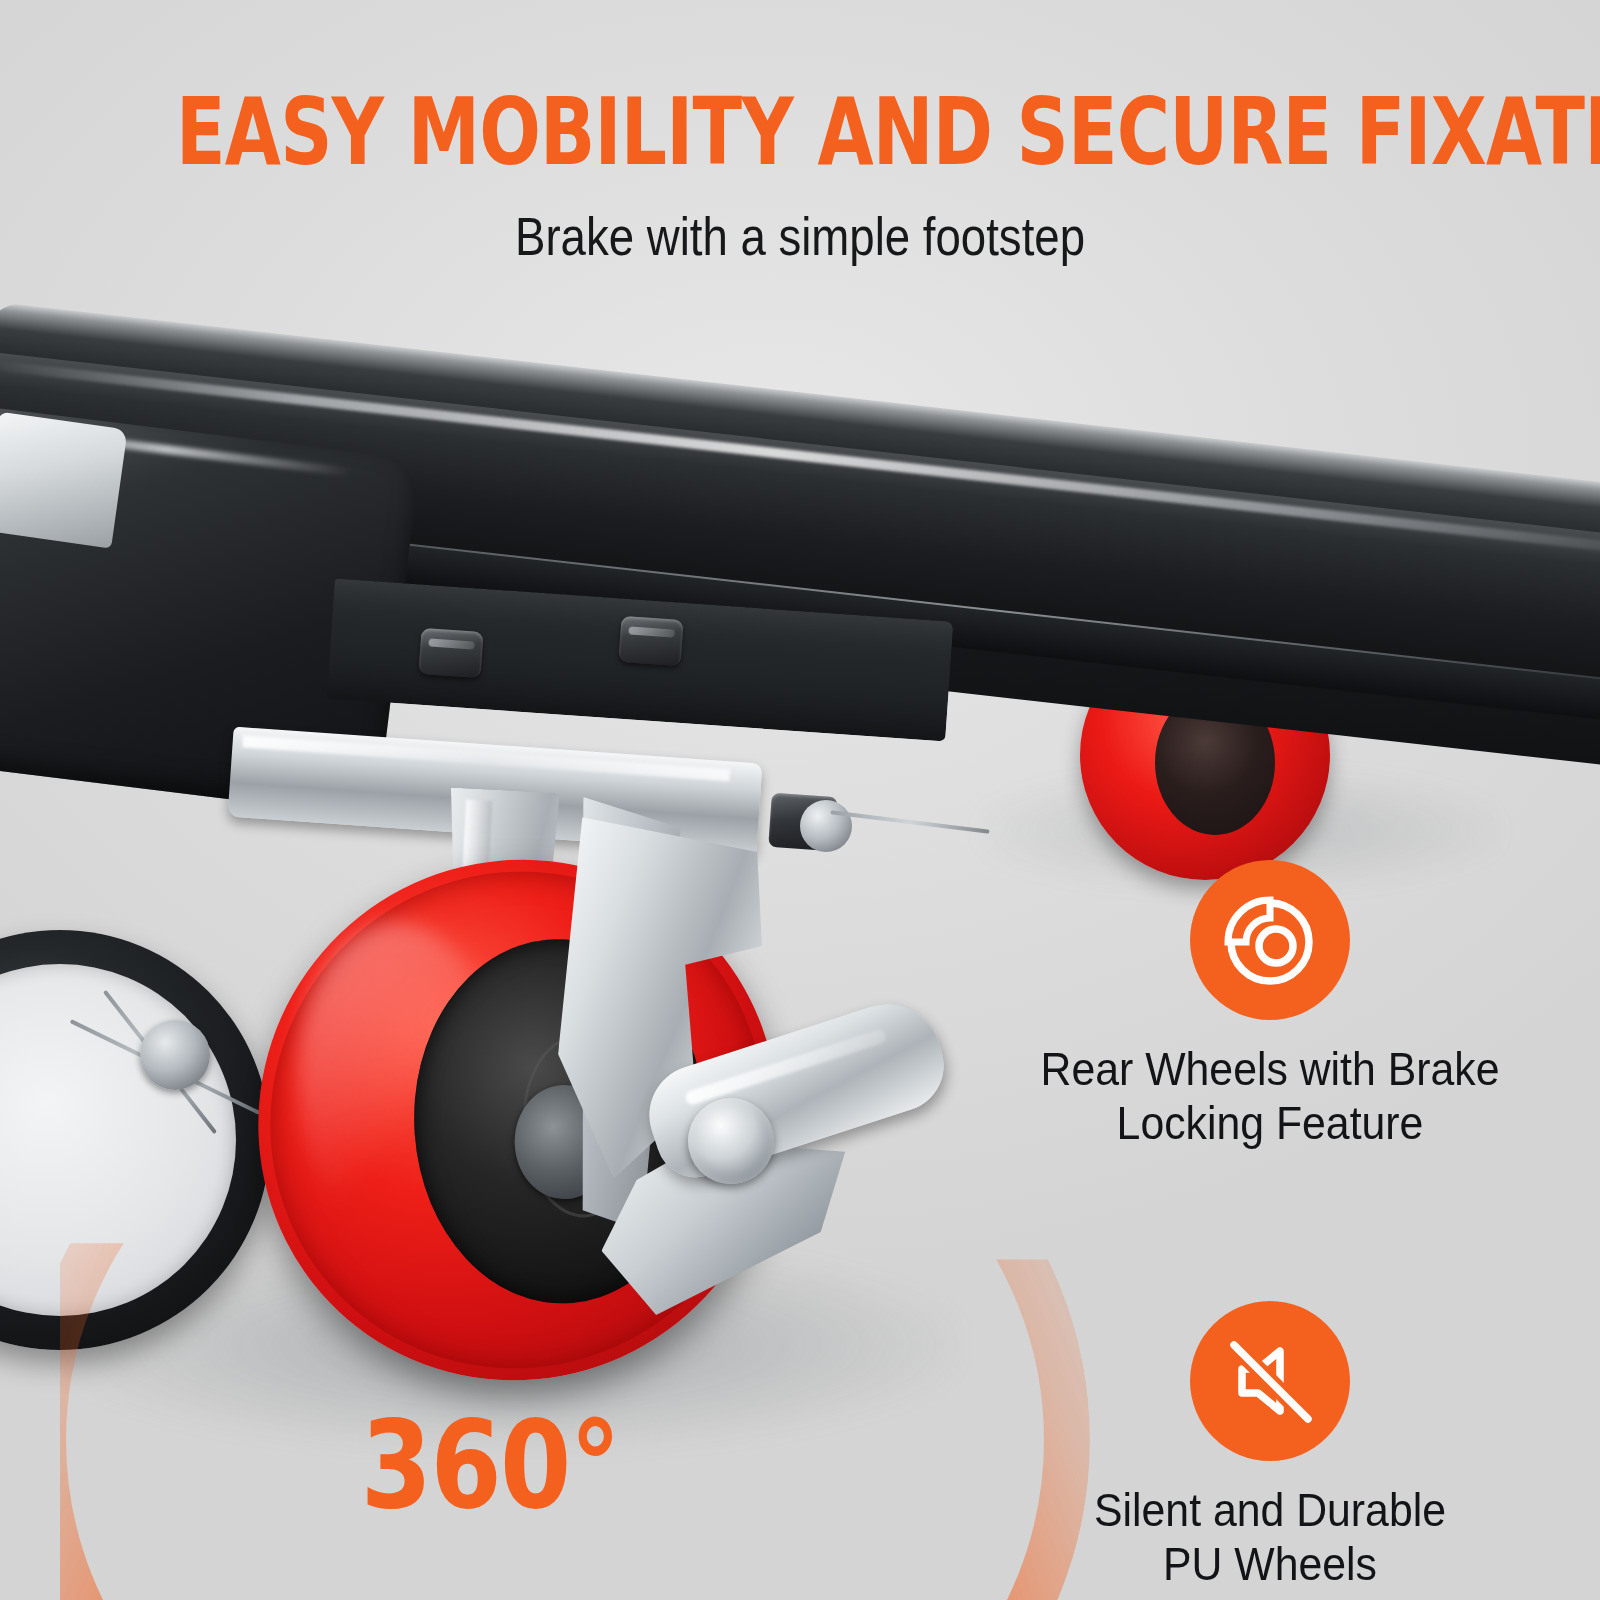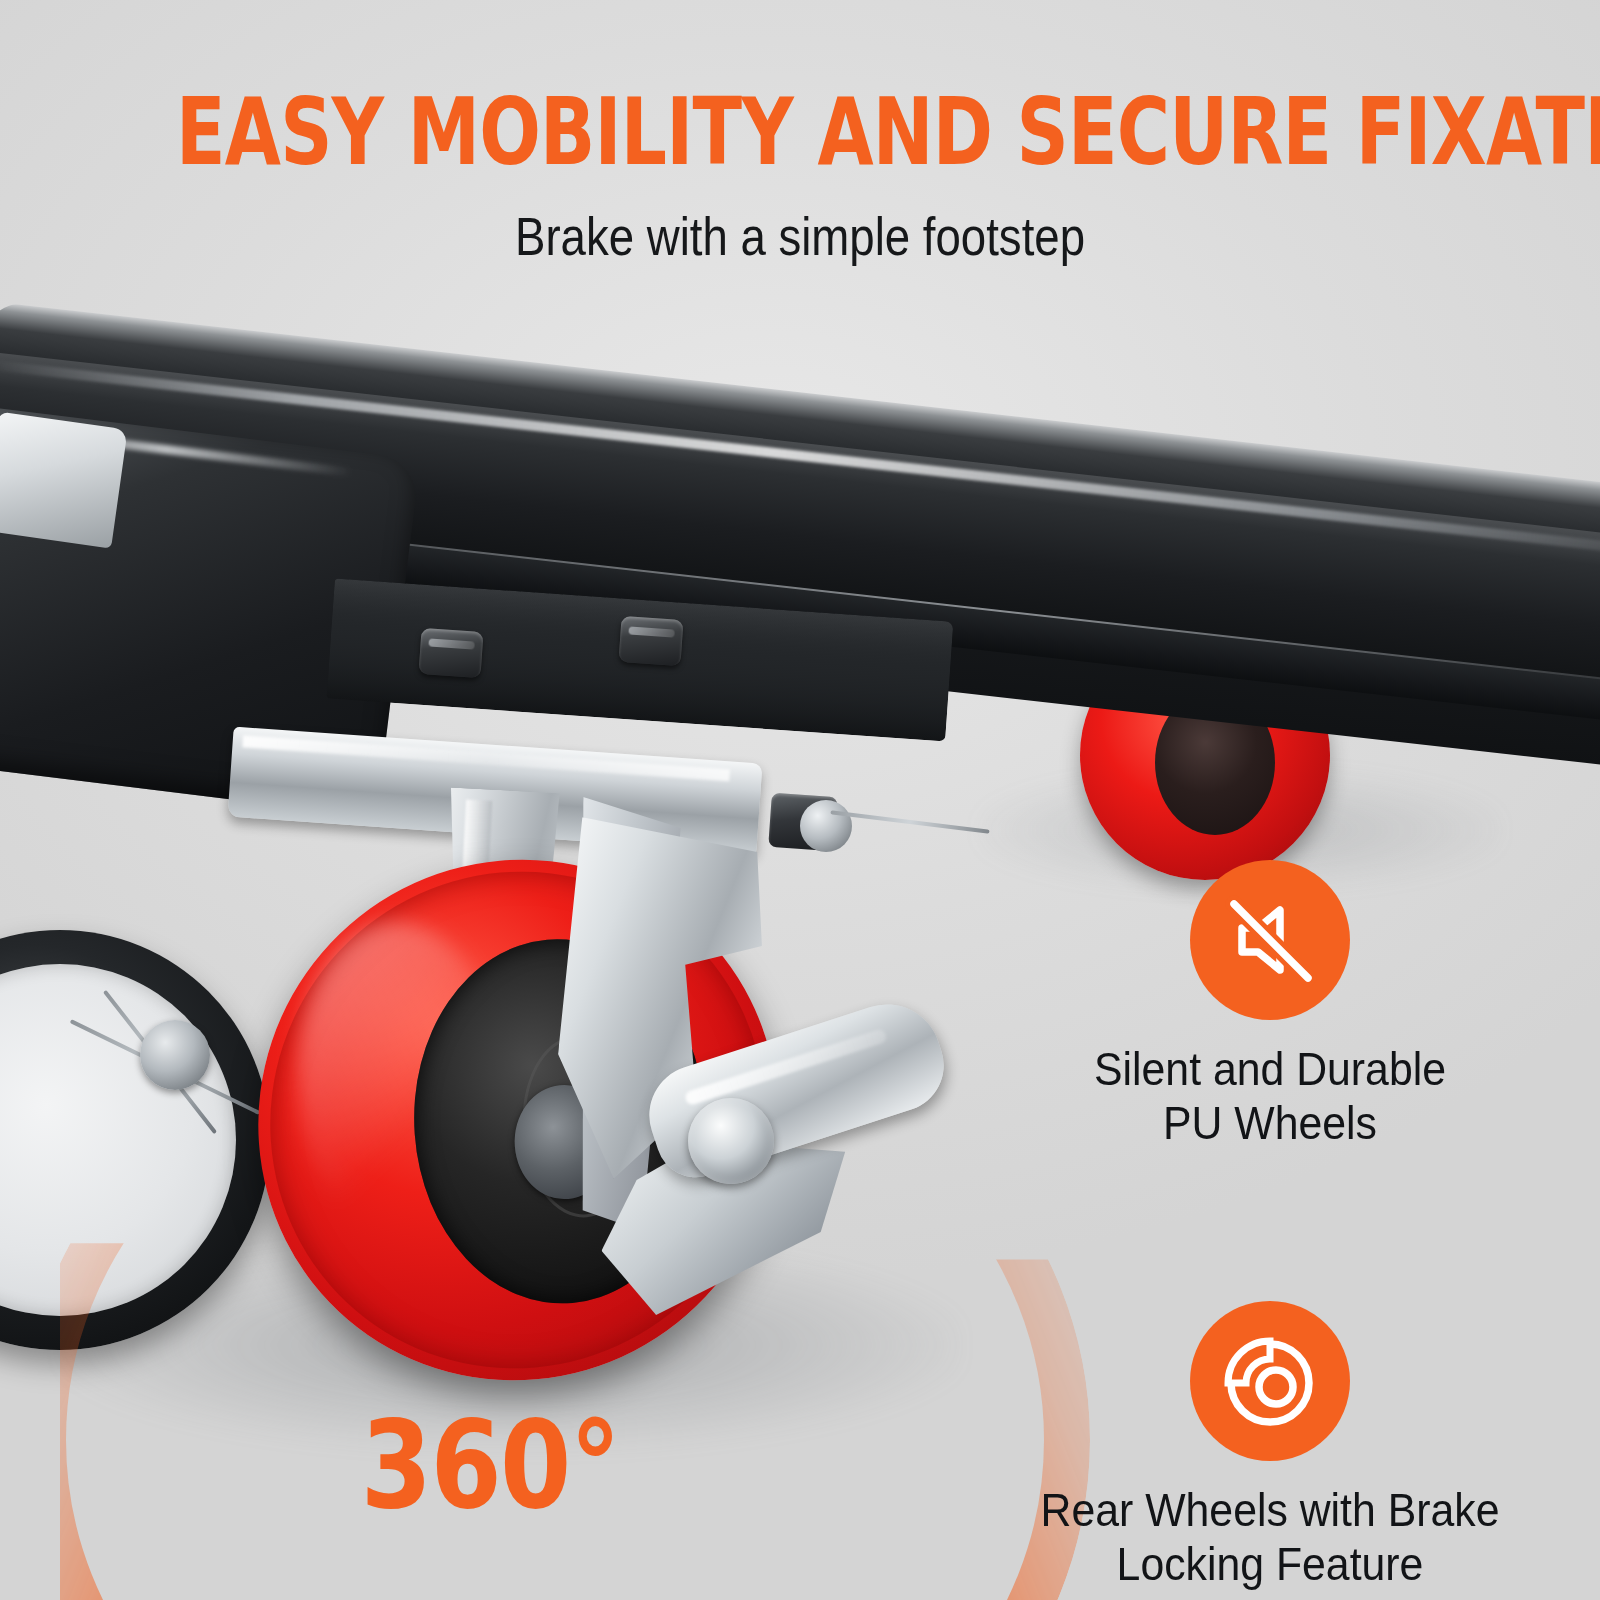--- a/index.html
+++ b/index.html
@@ -451,39 +451,39 @@
   <div id="arc-right">
     <div class="arc-band"></div>
   </div>
   <div id="deg-label">360°</div>
 
   <div id="features">
 
     <div class="feature">
       <div class="badge">
         <svg width="104" height="104" viewBox="0 0 104 104">
+          <circle cx="52" cy="54" r="39" fill="none" stroke="#ffffff" stroke-width="7.5"></circle>
+          <circle cx="58" cy="58" r="17" fill="none" stroke="#ffffff" stroke-width="7.5"></circle>
+          <path d="M52 12 A42 42 0 0 0 10 54 L28 54 A24 24 0 0 1 52 30 Z" fill="#f4611f" stroke="#ffffff" stroke-width="7" stroke-linejoin="miter"></path>
+        </svg>
+      </div>
+      <div class="feature-label">
+        <div>Rear Wheels with Brake</div>
+        <div>Locking Feature</div>
+      </div>
+    </div>
+
+    <div class="feature">
+      <div class="badge">
+        <svg width="104" height="104" viewBox="0 0 104 104">
           <path d="M24 40 H40 L62 22 V82 L40 64 H24 Z" fill="none" stroke="#ffffff" stroke-width="7.5" stroke-linejoin="round" stroke-linecap="round"></path>
           <line x1="16" y1="16" x2="90" y2="90" stroke="#f4611f" stroke-width="17" stroke-linecap="round"></line>
           <line x1="16" y1="16" x2="90" y2="90" stroke="#ffffff" stroke-width="7.5" stroke-linecap="round"></line>
         </svg>
       </div>
       <div class="feature-label">
         <div>Silent and Durable</div>
         <div>PU Wheels</div>
       </div>
     </div>
 
-    <div class="feature">
-      <div class="badge">
-        <svg width="104" height="104" viewBox="0 0 104 104">
-          <circle cx="52" cy="54" r="39" fill="none" stroke="#ffffff" stroke-width="7.5"></circle>
-          <circle cx="58" cy="58" r="17" fill="none" stroke="#ffffff" stroke-width="7.5"></circle>
-          <path d="M52 12 A42 42 0 0 0 10 54 L28 54 A24 24 0 0 1 52 30 Z" fill="#f4611f" stroke="#ffffff" stroke-width="7" stroke-linejoin="miter"></path>
-        </svg>
-      </div>
-      <div class="feature-label">
-        <div>Rear Wheels with Brake</div>
-        <div>Locking Feature</div>
-      </div>
-    </div>
-
   </div>
 </div>
 
 </body></html>

